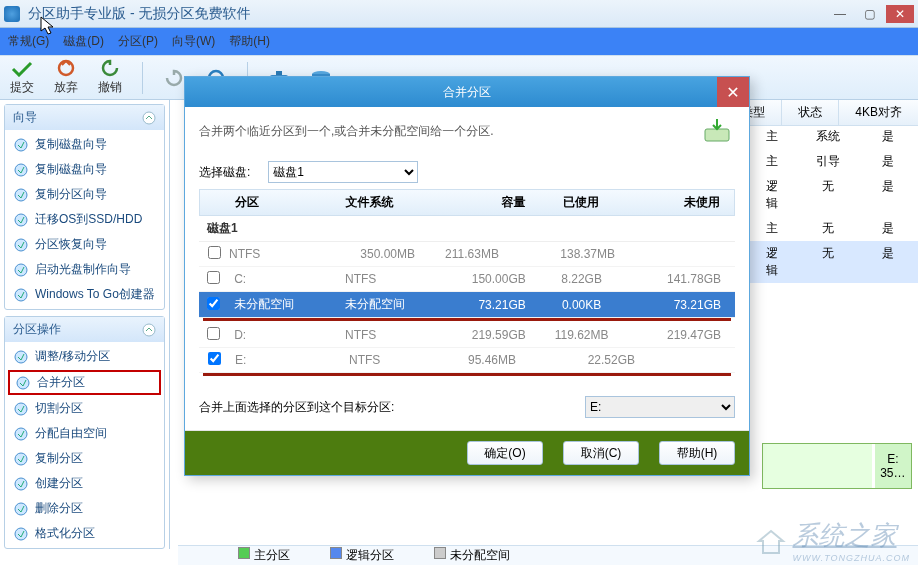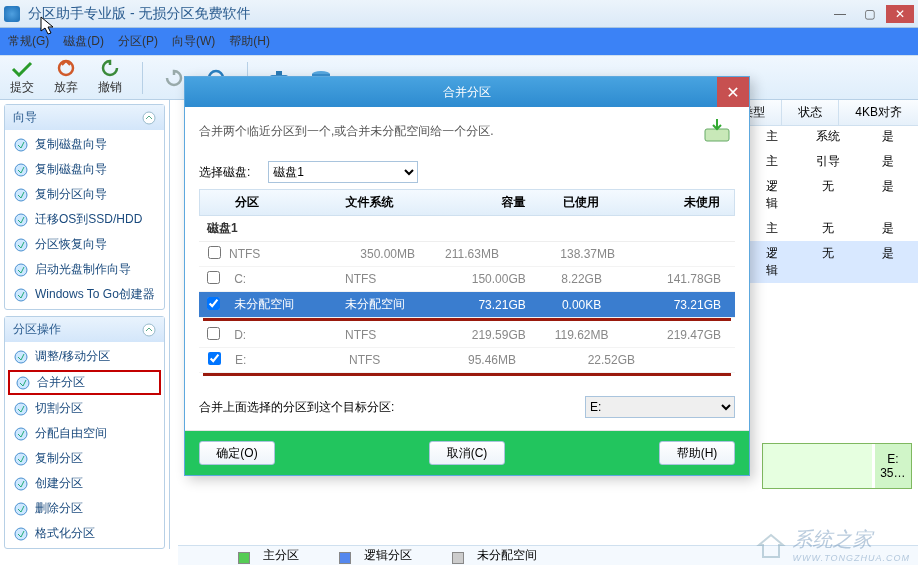--- a/index.html
+++ b/index.html
@@ -33,21 +33,21 @@
 .content { flex: 1; position: relative; background: #fff; }
 .grid-head { display: flex; background: linear-gradient(#fafdff,#e6f0fa); border-bottom: 1px solid #cfe0ef; position: absolute; right: 0; top: 0; }
 .grid-head div { padding: 4px 16px; border-left: 1px solid #cfe0ef; text-align: center; }
 
 .grid-body { position: absolute; right: 0; top: 24px; }
 .grid-body .row { display: flex; }
 .grid-body .row div { padding: 4px 16px; width: 60px; text-align: center; }
 .grid-body .row div:first-child { width: 52px; }
 
 .legend { position: absolute; bottom: 0; left: 178px; right: 0; height: 20px; display: flex; align-items: center; gap: 40px; background: #f4f9fe; border-top: 1px solid #cfe0ef; padding-left: 60px; }
-.legend-item { display: flex; align-items: flex-end; gap: 13px; }
+.legend-item { display: flex; align-items: flex-start; gap: 4px; }
 .legend-sq { width: 12px; height: 12px; border: 1px solid #888; }
 
 .watermark { position: absolute; right: 8px; bottom: 2px; color: rgba(100,140,180,.45); font-size: 18px; font-style: italic; display:flex; align-items:center; gap:6px;}
 .watermark svg { width:32px; height:28px; opacity:.5; }
 
 .part-strip { position: absolute; right: 6px; bottom: 60px; width: 150px; height: 46px; border: 1px solid #7fb860; background: #e6ffe0; display:flex; }
 .part-strip .seg1 { flex:3; border-right:3px solid #fff; }
 .part-strip .seg2 { flex:1; background:#d0f5c8; display:flex; flex-direction:column; align-items:center; justify-content:center; }
 
 
@@ -71,21 +71,21 @@
 
 .dlg-group { padding: 4px 8px; font-weight: bold; color: #333; border-bottom: 1px solid #eee; }
 .dlg-row { display: flex; border-bottom: 1px solid #f3f3f3; color: #888; align-items: center; }
 .dlg-row.selected { background: #3a7dcf; color: #fff; }
 .dlg-row input[type=checkbox] { margin: 0 8px; }
 .underline-red { height: 3px; background: #9a1a0d; margin: 0 4px 2px 4px; }
 
 .dlg-target { display: flex; align-items: center; justify-content: space-between; margin: 20px 0 2px; }
 .dlg-target select { width: 150px; height: 22px; border: 1px solid #a9c4dd; }
 
-.dlg-btns { display: flex; justify-content: space-between; gap: 20px; padding: 10px 14px; border-top: 1px solid #e4e4e4; background: #22c55e; }
+.dlg-btns { display: flex; justify-content: flex-end; gap: 20px; padding: 10px 14px; border-top: 1px solid #e4e4e4; background: #4d7c0f; }
 .dlg-btn { min-width: 76px; height: 24px; border: 1px solid #a9c4dd; background: linear-gradient(#fff,#eef4fa); border-radius: 3px; }
 
 .cursor { position:absolute; left:40px; top:16px; }
 </style>
 </head>
 <body>
 
 <div class="titlebar">
   <div class="app-icon"></div>
   <div class="title">分区助手专业版 - 无损分区免费软件</div>
@@ -344,21 +344,21 @@
       <div class="legend-sq" style="background:#ccc"></div>
       <span>未分配空间</span>
     </div>
 </div>
 
 <div class="watermark">
   <svg>
       <path d="M4 14 L16 4 L28 14 L24 14 L24 26 L8 26 L8 14 Z" fill="none" stroke="#8ab" stroke-width="2"></path>
     </svg>
   <div>
-    <div style="font-size:20px;">系统之家</div>
+    <div style="font-size:26px;text-decoration:underline;">系统之家</div>
     <div style="font-size:9px;letter-spacing:1px;">WWW.TONGZHUA.COM</div>
   </div>
 </div>
 
 <div class="dialog">
   <div class="dlg-title">
     <span>合并分区</span>
     <div class="dlg-close">✕</div>
   </div>
   <div class="dlg-body">

